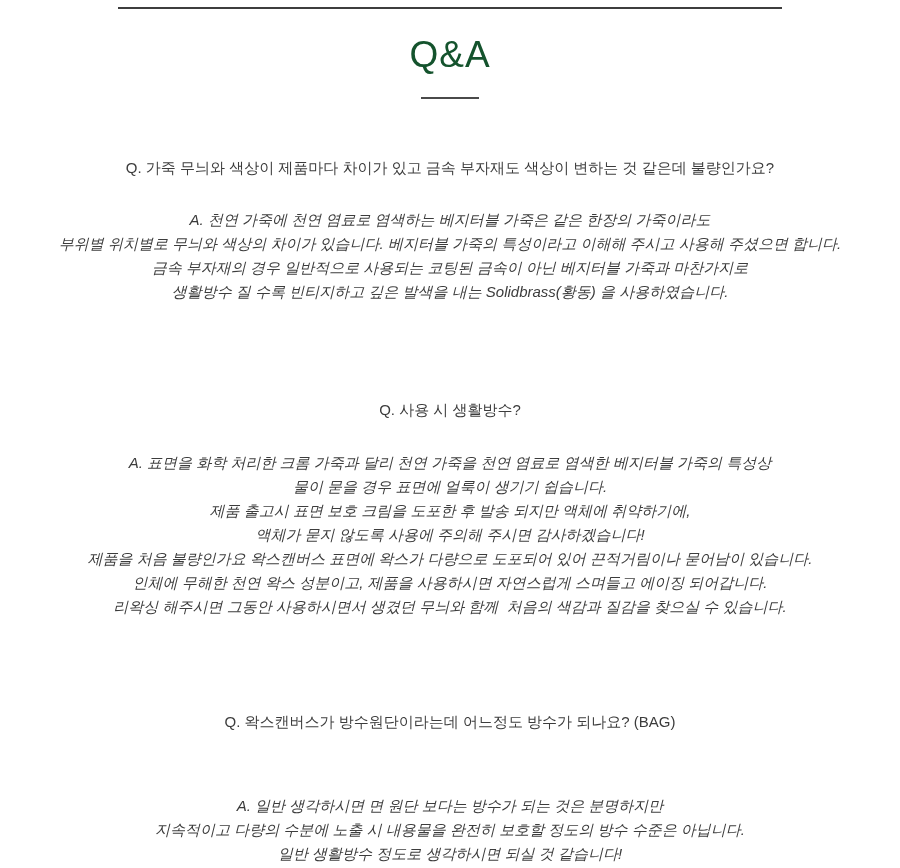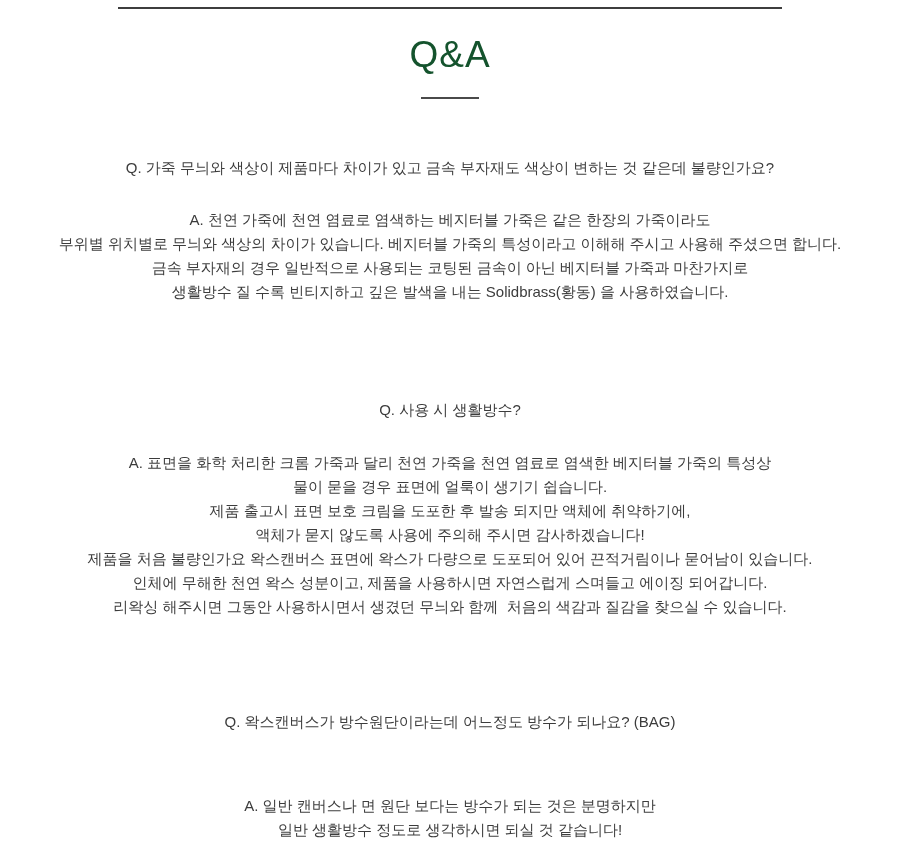--- a/index.html
+++ b/index.html
@@ -49,20 +49,21 @@
     left: 0;
     width: 100%;
     margin: 0;
     text-align: center;
     font-size: 15px;
     line-height: 24px;
     color: #3c3c3c;
   }
   .text-block .line {
     white-space: pre-wrap;
+    font-style: italic;
   }
   .q1 { top: 148px; margin-top: 8px; }
   .a1 { top: 208px; }
   .q2 { top: 398px; }
   .a2 { top: 451px; }
   .q3 { top: 710px; }
   .a3 { top: 794px; }
 </style>
 </head>
 <body>
@@ -92,17 +93,18 @@
     <div class="line">제품 출고시 표면 보호 크림을 도포한 후 발송 되지만 액체에 취약하기에,</div>
     <div class="line">액체가 묻지 않도록 사용에 주의해 주시면 감사하겠습니다!</div>
     <div class="line">제품을 처음 불량인가요 왁스캔버스 표면에 왁스가 다량으로 도포되어 있어 끈적거림이나 묻어남이 있습니다.</div>
     <div class="line">인체에 무해한 천연 왁스 성분이고, 제품을 사용하시면 자연스럽게 스며들고 에이징 되어갑니다.</div>
     <div class="line">리왁싱 해주시면 그동안 사용하시면서 생겼던 무늬와 함께  처음의 색감과 질감을 찾으실 수 있습니다.</div>
   </div>
 
   <p class="text-block q3">Q. 왁스캔버스가 방수원단이라는데 어느정도 방수가 되나요? (BAG)</p>
 
   <div class="text-block a3">
-    <div class="line">A. 일반 캔버스나 면 원단 보다는 방수가 되는 것은 분명하지만</div>
+    <div class="line">A. 일반 생각하시면 면 원단 보다는 방수가 되는 것은 분명하지만</div>
+    <div class="line">지속적이고 다량의 수분에 노출 시 내용물을 완전히 보호할 정도의 방수 수준은 아닙니다.</div>
     <div class="line">일반 생활방수 정도로 생각하시면 되실 것 같습니다!</div>
   </div>
 
 </div>
 
 </body></html>

